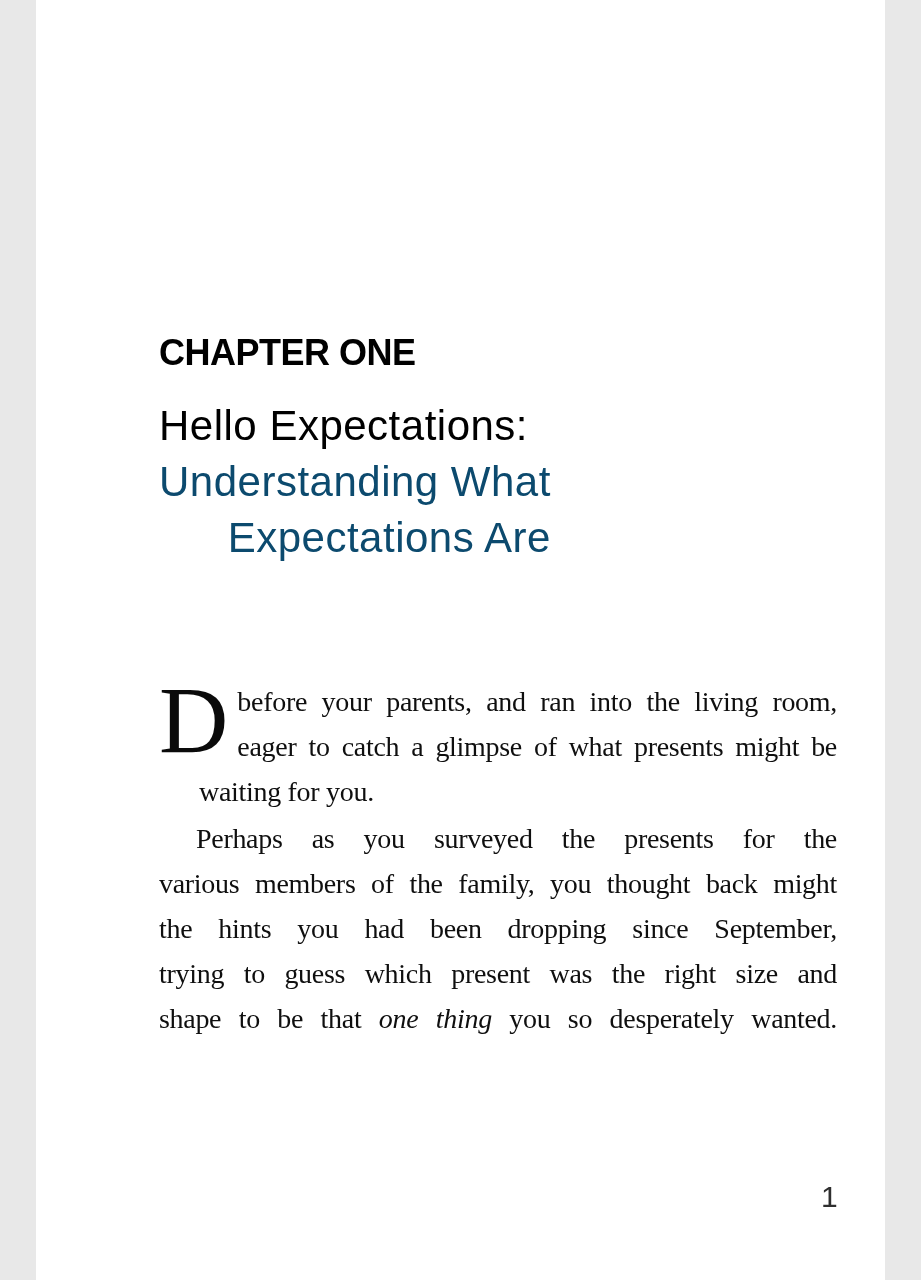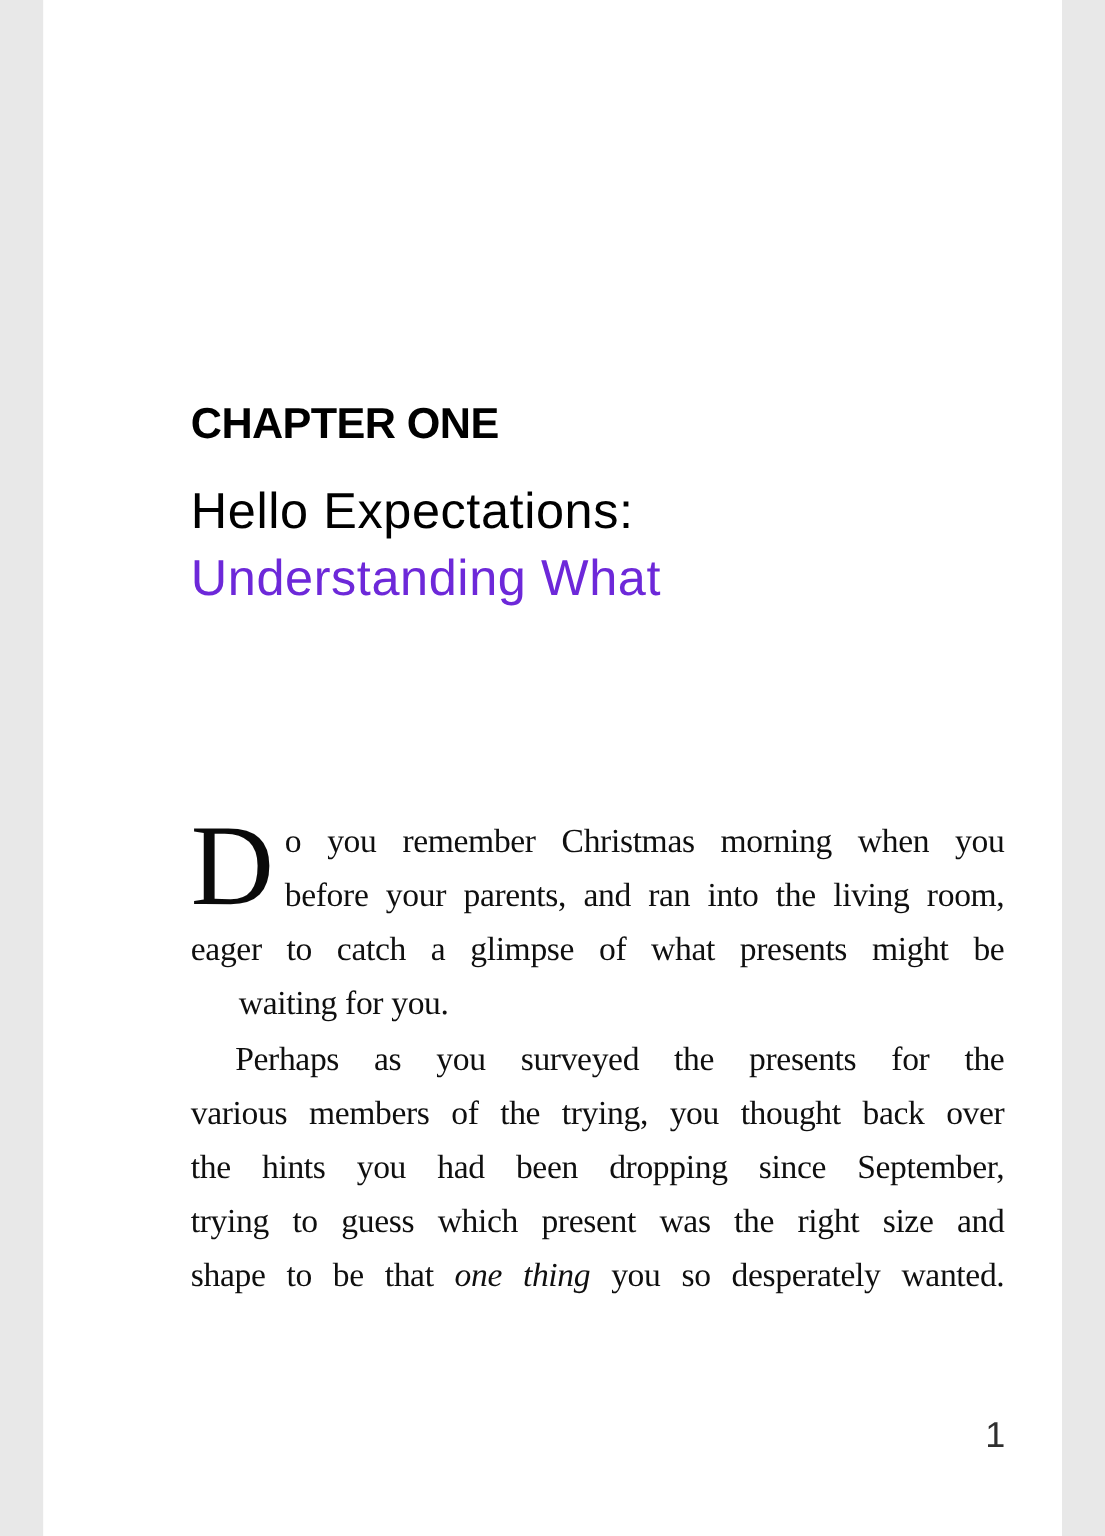--- a/index.html
+++ b/index.html
@@ -43,21 +43,21 @@
     letter-spacing: 0.5px;
     color: #0d0d0d;
     white-space: nowrap;
   }
   .title-bold {
     font-weight: 400;
     color: #000000;
   }
   .title-light {
     font-weight: 400;
-    color: #6d28d9;
+    color: #0c4a6e;
     text-align: right;
   }
 
   
   .body-block {
     position: absolute;
     left: 123px;
     top: 679px;
     width: 678px;
     font-size: 28px;
@@ -110,35 +110,35 @@
 </head>
 <body>
 
 <div class="page">
 
   <div class="kicker">CHAPTER ONE</div>
 
   <div class="title-block">
     <div class="title-bold">Hello Expectations:</div>
     <div class="title-light">Understanding What</div>
+    <div class="title-light">Expectations Are</div>
   </div>
 
   <div class="body-block">
 
     <div class="para-1">
       <span class="dropcap">D</span>
-      <div class="bline">o you remember Christmas morning when you</div>
       <div class="bline">before your parents, and ran into the living room,</div>
       <div class="bline">eager to catch a glimpse of what presents might be</div>
       <div class="bline short-last">waiting for you.</div>
     </div>
 
     <div class="para-2">
       <div class="bline indent-first">Perhaps as you surveyed the presents for the</div>
-      <div class="bline">various members of the trying, you thought back over</div>
+      <div class="bline">various members of the family, you thought back might</div>
       <div class="bline">the hints you had been dropping since September,</div>
       <div class="bline">trying to guess which present was the right size and</div>
       <div class="bline">
         <span>shape to be that </span><span class="italic">one thing</span><span> you so desperately wanted.</span>
       </div>
     </div>
 
   </div>
 
   <div class="page-number">1</div>

